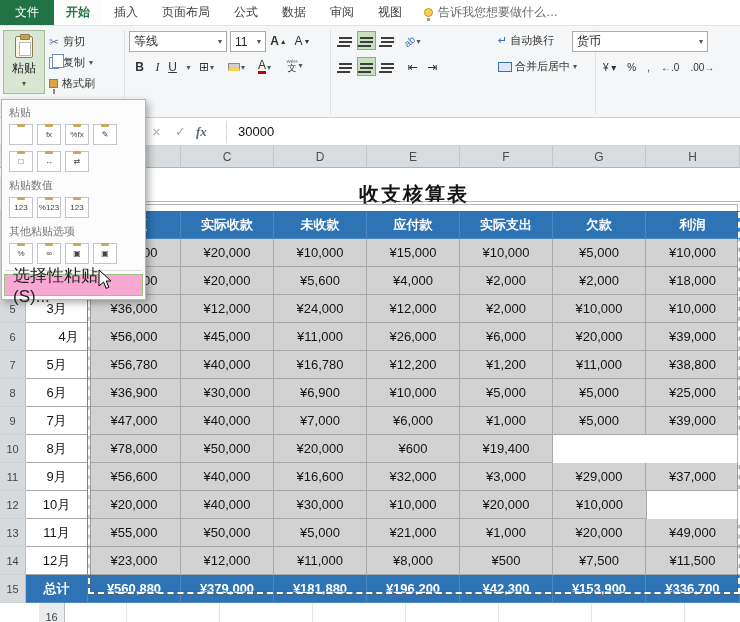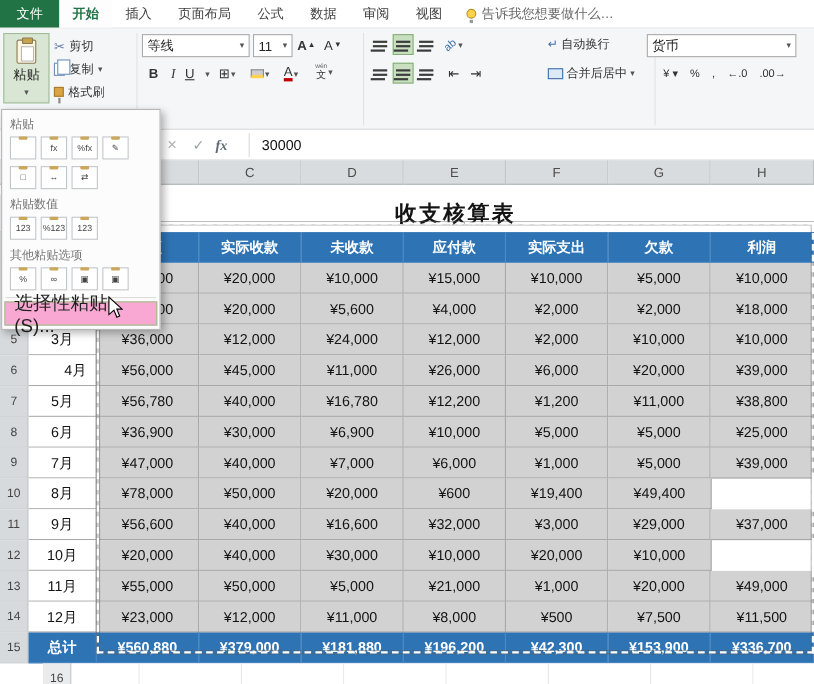--- a/index.html
+++ b/index.html
@@ -203,21 +203,21 @@
     <div class="txtbtn" style="left:498px;top:33px">
       <span class="mergeic"></span>
       <span>合并后居中</span>
       <span class="dd">▾</span>
     </div>
     <div class="group-label" style="left:410px;width:105px">
       <span>对齐方式</span>
       <span class="launcher">↘</span>
     </div>
 
-    <div class="combo" style="left:588px;top:5px;width:136px">
+    <div class="combo" style="left:572px;top:5px;width:136px">
       <span>货币</span>
       <span class="dd">▾</span>
     </div>
     <div class="numrow">
         <div class="numicon">¥ ▾</div>
         <div class="numicon">%</div>
         <div class="numicon">,</div>
         <div class="numicon">←.0</div>
         <div class="numicon">.00→</div>
       </div>
@@ -341,21 +341,20 @@
         <div class="cell gsel" style="width: 94px;">¥39,000</div>
       </div>
       <div class="grow" style="height: 28px;">
         <div class="rh rsel">10</div>
         <div class="cell month" style="width: 62px;">8月</div>
         <div class="cell gsel" style="width: 93px;">¥78,000</div>
         <div class="cell gsel" style="width: 93px;">¥50,000</div>
         <div class="cell gsel" style="width: 93px;">¥20,000</div>
         <div class="cell gsel" style="width: 93px;">¥600</div>
         <div class="cell gsel" style="width: 93px;">¥19,400</div>
-        <div class="cell gsel" style="width: 94px;">¥49,400</div>
       </div>
       <div class="grow" style="height: 28px;">
         <div class="rh rsel">11</div>
         <div class="cell month" style="width: 62px;">9月</div>
         <div class="cell gsel" style="width: 93px;">¥56,600</div>
         <div class="cell gsel" style="width: 93px;">¥40,000</div>
         <div class="cell gsel" style="width: 93px;">¥16,600</div>
         <div class="cell gsel" style="width: 93px;">¥32,000</div>
         <div class="cell gsel" style="width: 93px;">¥3,000</div>
         <div class="cell gsel" style="width: 93px;">¥29,000</div>

